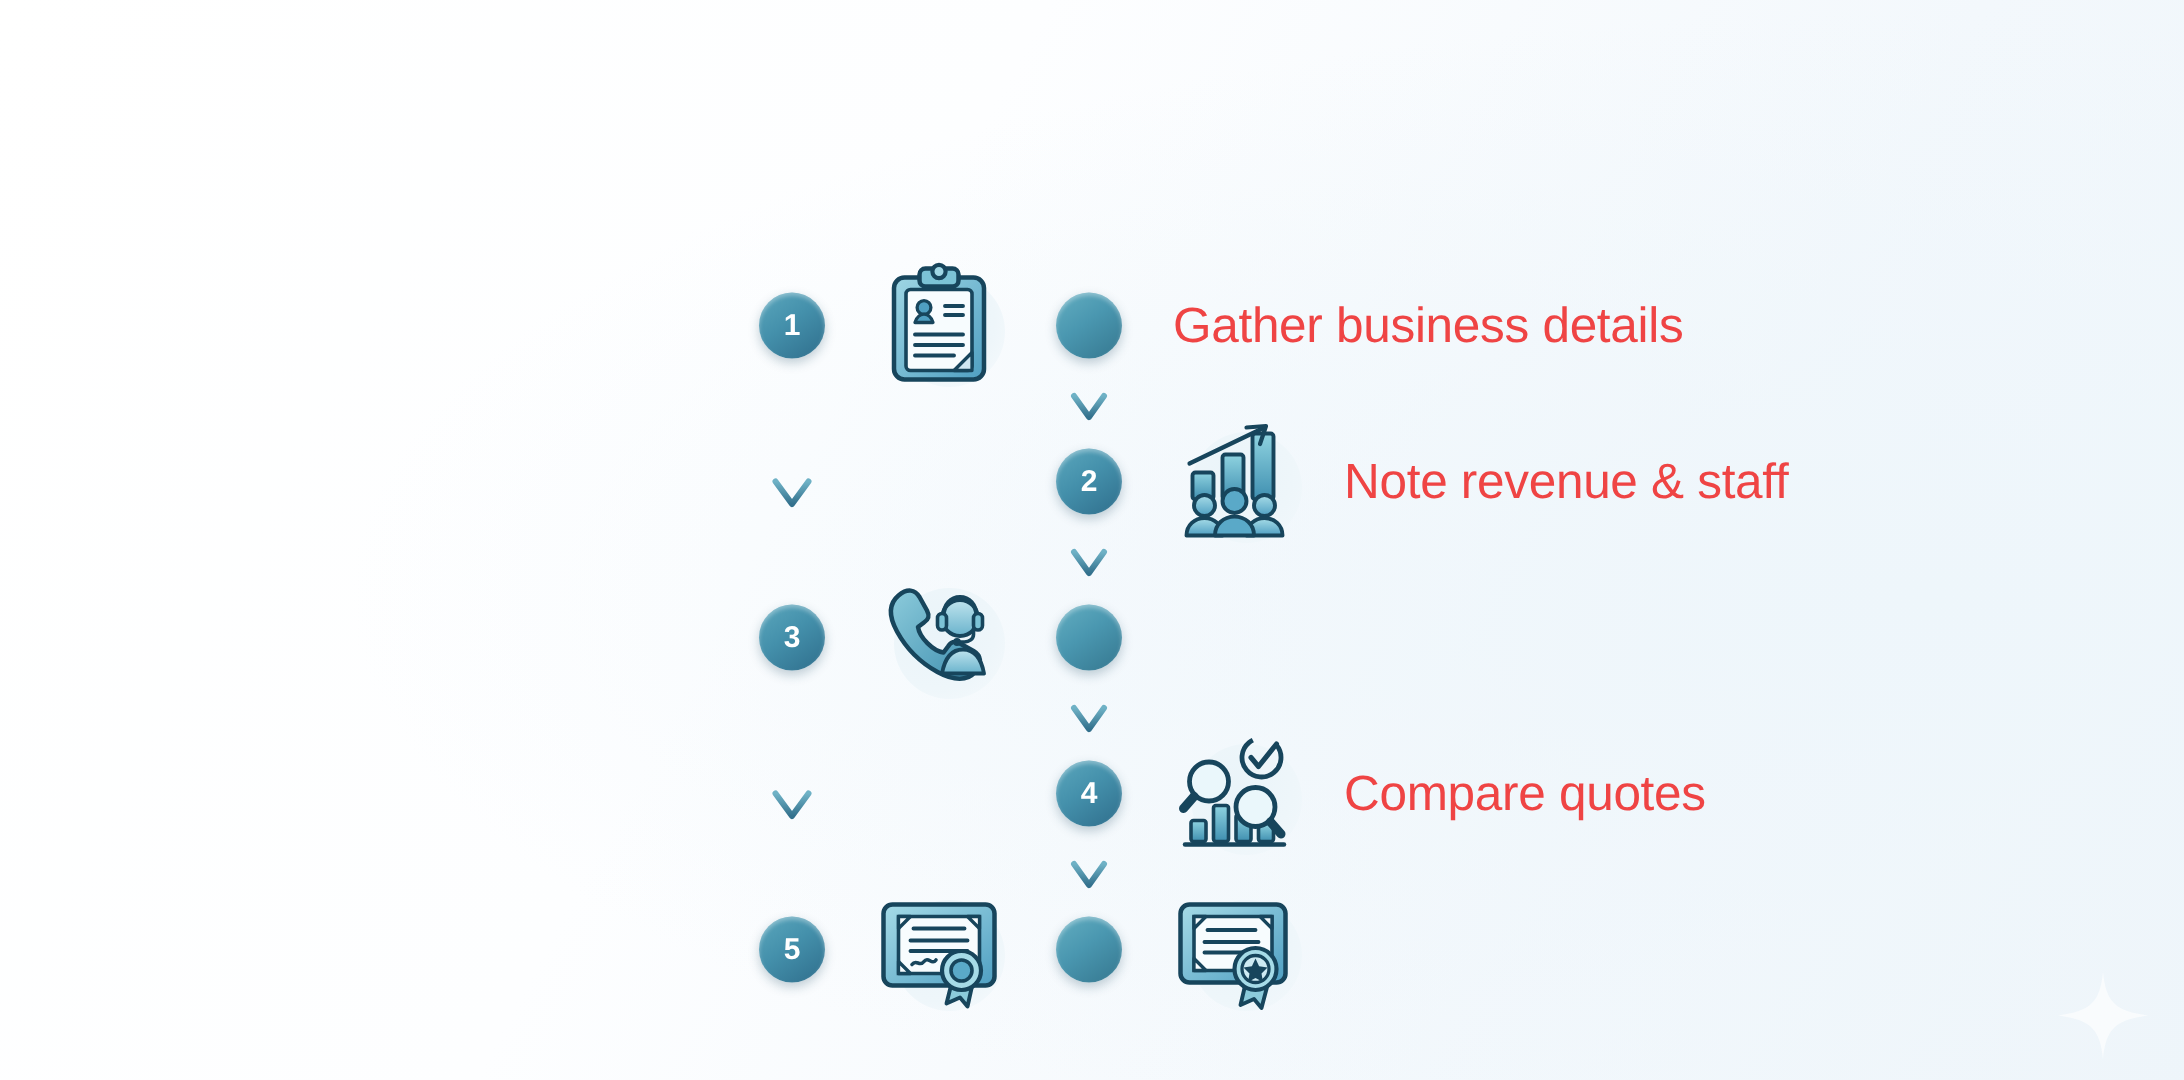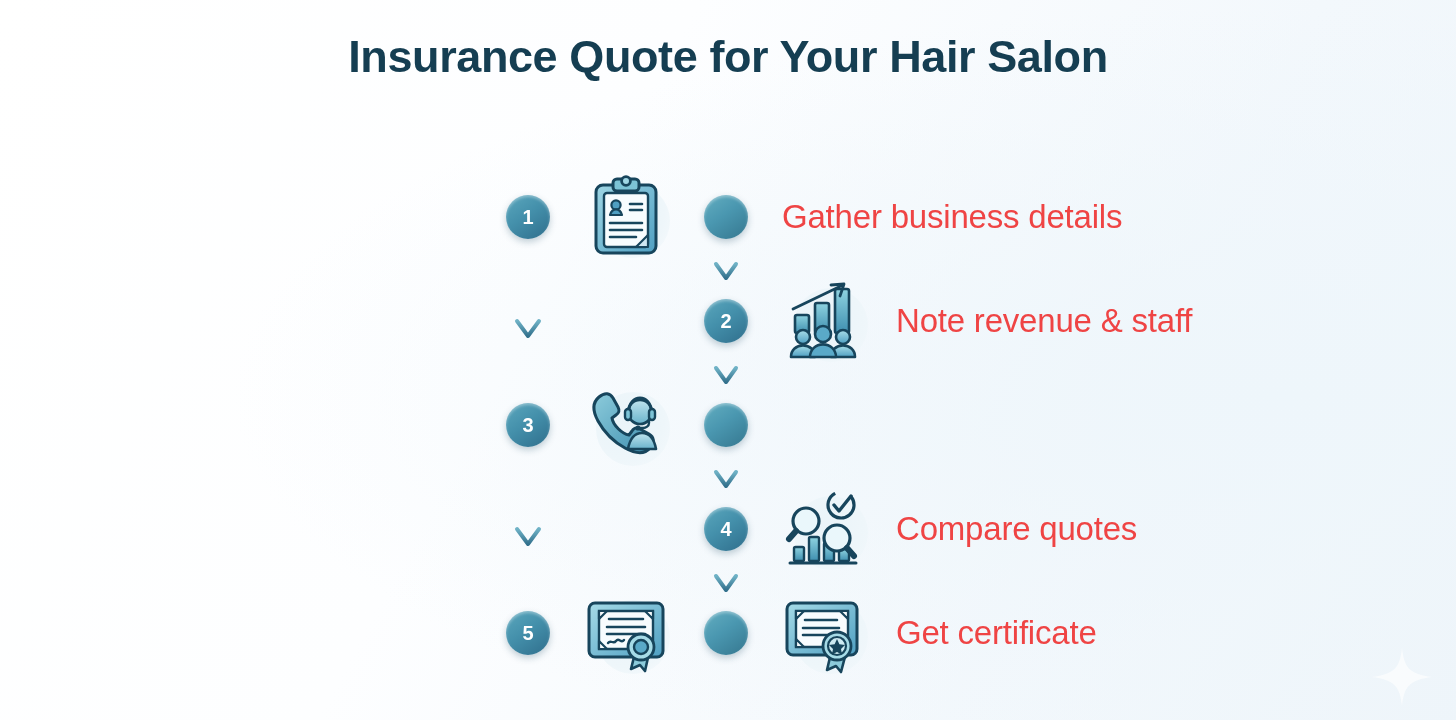--- a/index.html
+++ b/index.html
@@ -138,21 +138,20 @@
   .tr3 { top: 225px; }
   .tr4 { top: 329px; }
   .tr5 { top: 433px; }
   .step-label.tr1, .step-label.tr2, .step-label.tr3,
   .step-label.tr4, .step-label.tr5 { line-height: 44px; }
 </style>
 </head>
 <body>
 
 <div class="title">
-  <span class="line">Insurance Quote for Your Hair Salon</span>
 </div>
 
 <div class="flow">
 
   <svg class="rail left" width="56" height="470" viewBox="0 0 56 470" fill="none">
     <defs>
       <linearGradient id="railGradL" x1="0" y1="0" x2="0" y2="1">
         <stop offset="0%" stop-color="#6fb2c6"></stop>
         <stop offset="100%" stop-color="#33718d"></stop>
       </linearGradient>
@@ -325,19 +324,18 @@
       <path d="M50 64 L46 81 L55 77 L60 83 L65 64Z" fill="#8ccbdb" stroke="#17455c" stroke-width="2.6" stroke-linejoin="round"></path>
       <circle cx="56" cy="57" r="14" fill="#a6dbe7" stroke="#17455c" stroke-width="2.8"></circle>
       <circle cx="56" cy="57" r="9" fill="#cdeaf2" stroke="#17455c" stroke-width="2.2"></circle>
       <path d="M56 50 L58.4 55.2 L64 56 L60 60 L61 65.6 L56 63 L51 65.6 L52 60 L48 56 L53.6 55.2 Z" fill="#17455c"></path>
     </svg>
   </div>
 
   <div class="step-label lbl-a tr1">Gather business details</div>
   <div class="step-label lbl-b tr2">Note revenue &amp; staff</div>
   <div class="step-label lbl-b tr4">Compare quotes</div>
-  <div class="step-label lbl-b tr5">Get certificate</div>
 
 </div>
 
 <svg class="sparkle" viewBox="0 0 76 66" fill="none">
   <path d="M40 4 C42 24 48 30 70 33 C48 36 42 42 40 62 C38 42 32 36 10 33 C32 30 38 24 40 4 Z" fill="#ffffff" opacity="0.85"></path>
 </svg>
 
 </body></html>

